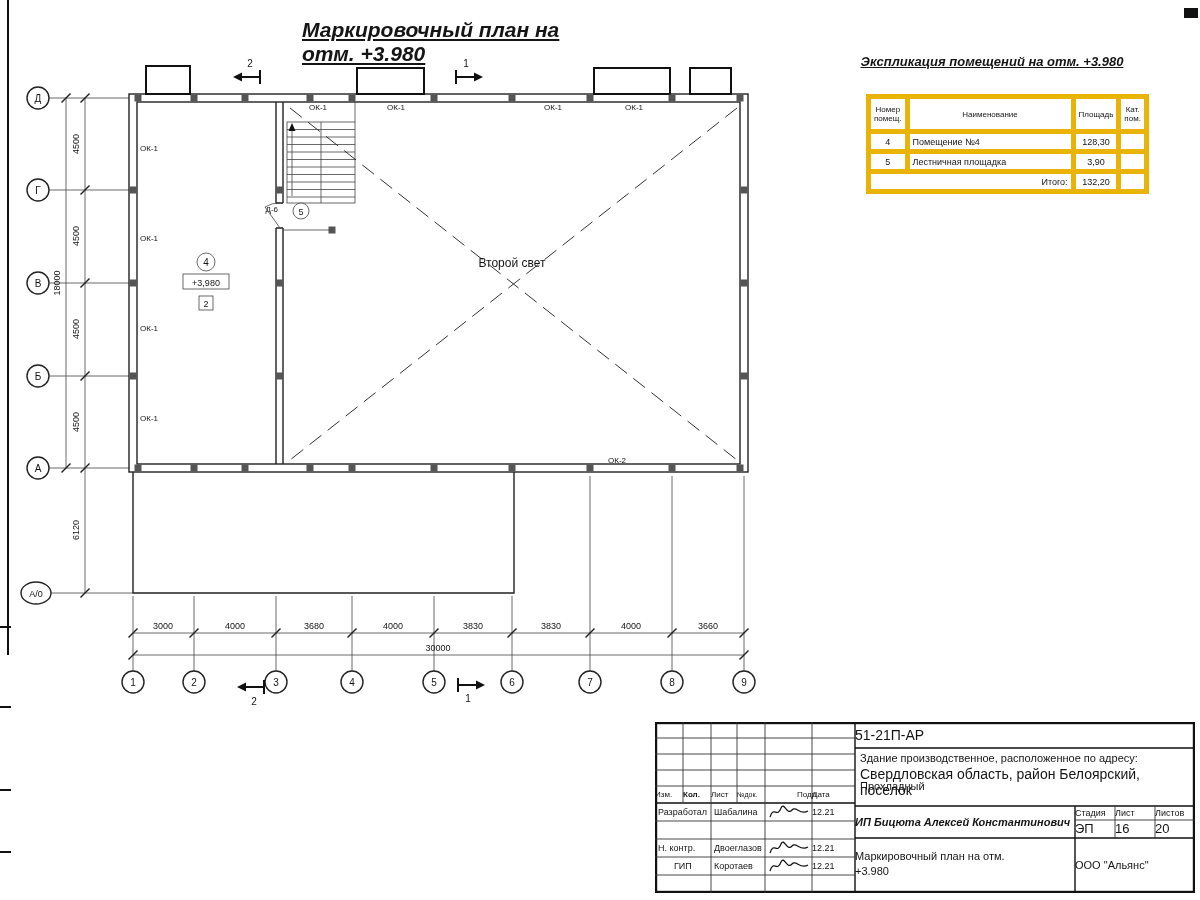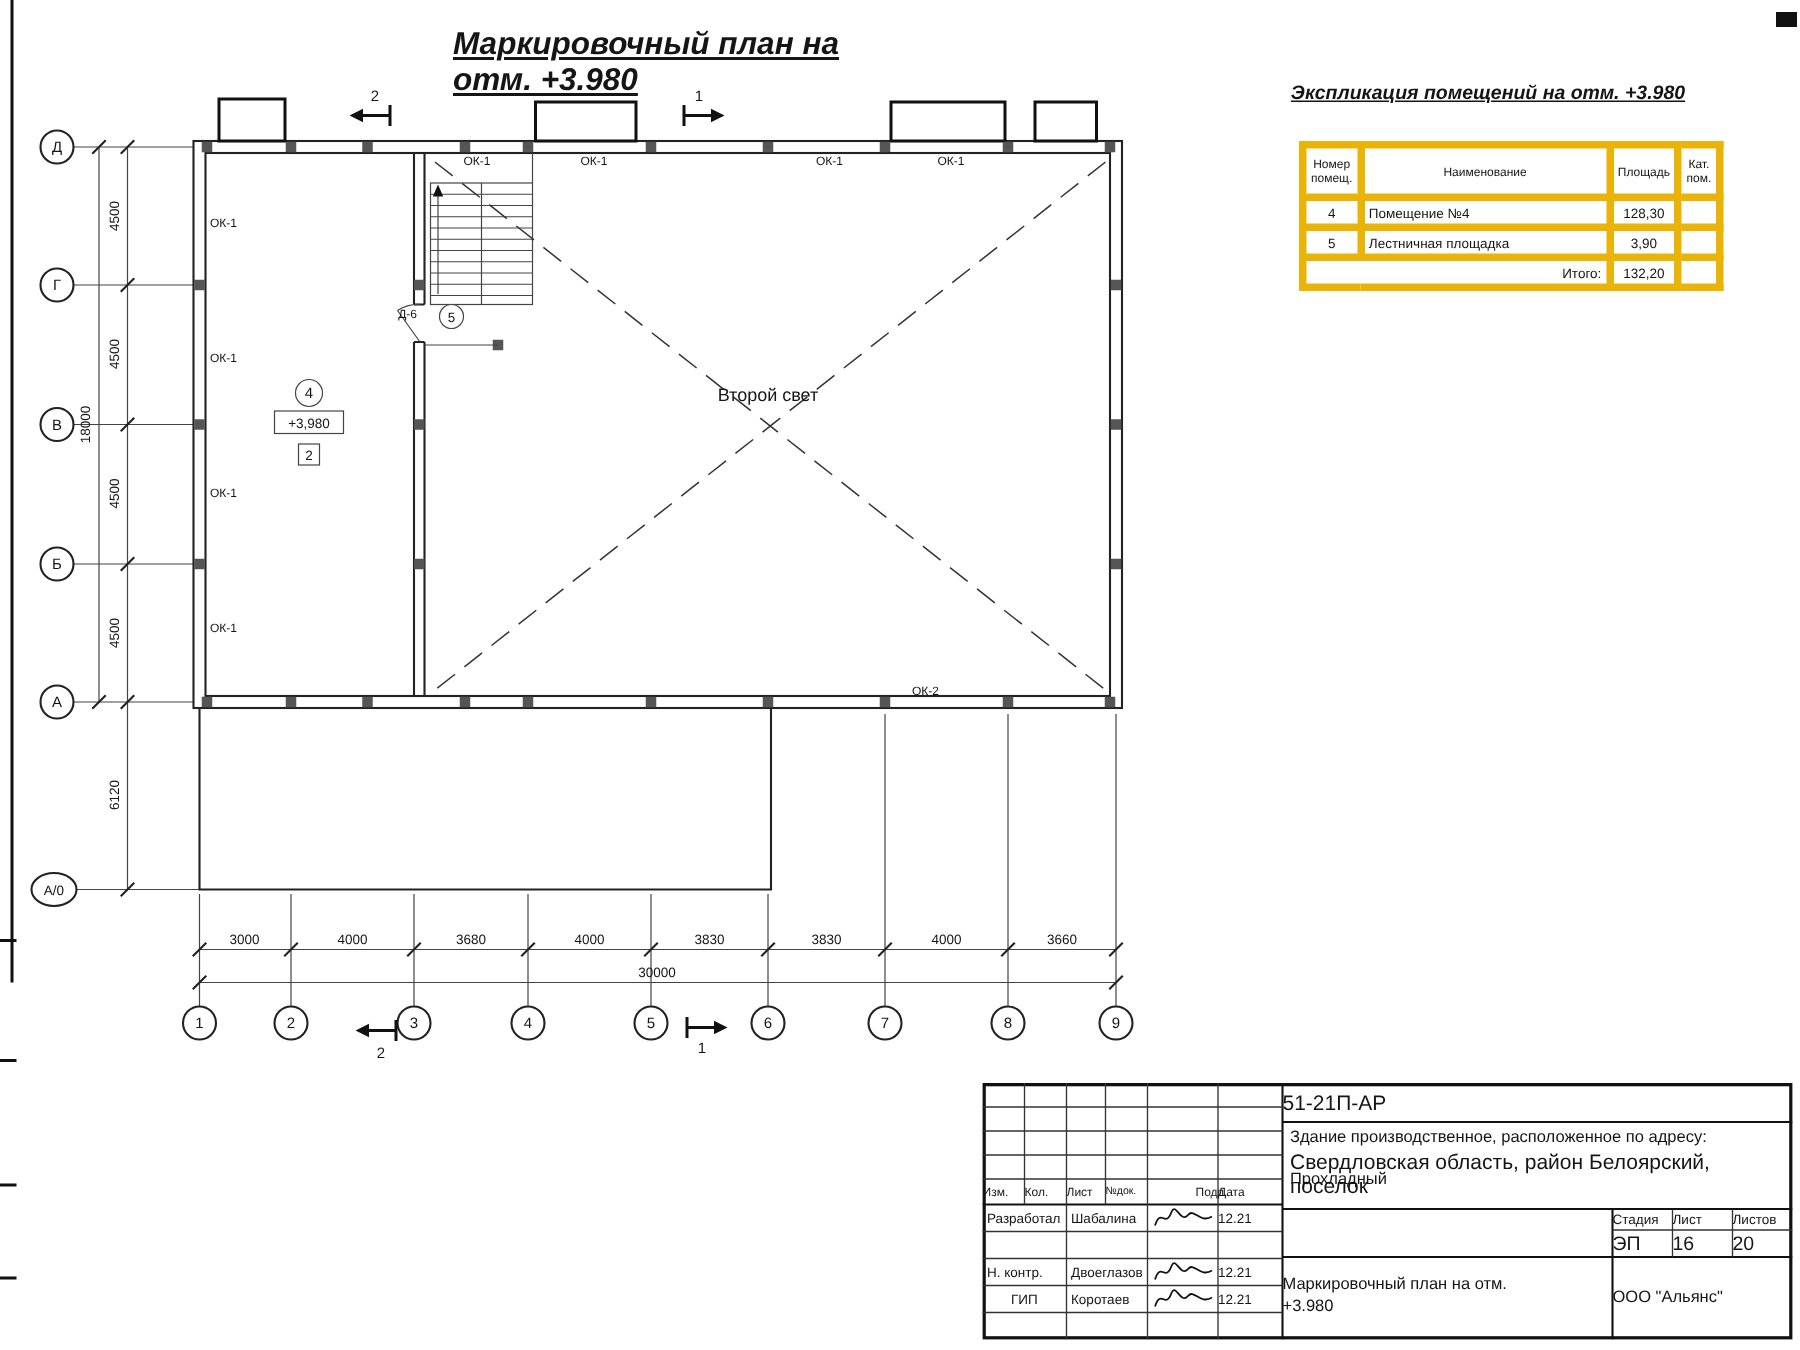--- a/index.html
+++ b/index.html
@@ -281,34 +281,35 @@
         M460,84 V116 M500,84 V116 M420,98 H540"></path>
       <path class="sig" transform="translate(112,82)" d="M3,13 C7,1 10,15 14,4 C17,-3 20,12 25,6 C29,1 33,12 41,7"></path>
       <path class="sig" transform="translate(112,118)" d="M3,13 C7,1 10,15 14,4 C17,-3 20,12 25,6 C29,1 33,12 41,7"></path>
       <path class="sig" transform="translate(112,136)" d="M3,13 C7,1 10,15 14,4 C17,-3 20,12 25,6 C29,1 33,12 41,7"></path>
     </svg>
     <div class="tb-text" style="left:200px;top:0;width:340px;height:26px;line-height:26px;font-size:14px;">51-21П-АР</div>
     <div class="tb-text" style="left:205px;top:30px;width:330px;height:14px;font-size:11px;">Здание производственное, расположенное по адресу:</div>
     <div class="tb-text" style="left:205px;top:44px;width:330px;height:14px;font-size:14px;">Свердловская область, район Белоярский, поселок</div>
     <div class="tb-text" style="left:205px;top:58px;width:330px;height:14px;font-size:11px;">Прохладный</div>
     <div class="tb-text" style="left:0;top:64px;width:28px;height:17px;line-height:17px;font-size:8px;">Изм.</div>
-    <div class="tb-text" style="left:28px;top:64px;width:28px;height:17px;line-height:17px;font-size:8px;">Кол.</div>
+    <div class="tb-text" style="left:28px;top:64px;width:28px;height:17px;line-height:17px;font-size:8px;font-weight:bold;">Кол.</div>
     <div class="tb-text" style="left:56px;top:64px;width:26px;height:17px;line-height:17px;font-size:8px;">Лист</div>
     <div class="tb-text" style="left:82px;top:64px;width:28px;height:17px;line-height:17px;font-size:7px;">№док.</div>
     <div class="tb-text" style="left:124px;top:64px;width:29px;height:17px;line-height:17px;font-size:8px;padding-left:18px;">Подп.</div>
     <div class="tb-text" style="left:157px;top:64px;width:43px;height:17px;line-height:17px;font-size:8px;">Дата</div>
     <div class="tb-text left" style="left:3px;top:81px;width:53px;height:18px;line-height:18px;font-size:9px;">Разработал</div>
     <div class="tb-text left" style="left:59px;top:81px;width:50px;height:18px;line-height:18px;font-size:9px;">Шабалина</div>
     <div class="tb-text" style="left:157px;top:81px;width:43px;height:18px;line-height:18px;font-size:9px;">12.21</div>
     <div class="tb-text left" style="left:3px;top:117px;width:53px;height:18px;line-height:18px;font-size:9px;">Н. контр.</div>
     <div class="tb-text left" style="left:59px;top:117px;width:50px;height:18px;line-height:18px;font-size:9px;">Двоеглазов</div>
     <div class="tb-text" style="left:157px;top:117px;width:43px;height:18px;line-height:18px;font-size:9px;">12.21</div>
     <div class="tb-text left" style="left:19px;top:135px;width:53px;height:18px;line-height:18px;font-size:9px;">ГИП</div>
     <div class="tb-text left" style="left:59px;top:135px;width:50px;height:18px;line-height:18px;font-size:9px;">Коротаев</div>
     <div class="tb-text" style="left:157px;top:135px;width:43px;height:18px;line-height:18px;font-size:9px;">12.21</div>
+    <div class="tb-text" style="left:200px;top:84px;width:220px;height:32px;line-height:32px;font-size:11px;font-style:italic;font-weight:bold;">ИП Бицюта Алексей Константинович</div>
     <div class="tb-text" style="left:420px;top:84px;width:40px;height:14px;line-height:14px;font-size:9px;">Стадия</div>
     <div class="tb-text" style="left:460px;top:84px;width:40px;height:14px;line-height:14px;font-size:9px;">Лист</div>
     <div class="tb-text" style="left:500px;top:84px;width:40px;height:14px;line-height:14px;font-size:9px;">Листов</div>
     <div class="tb-text" style="left:420px;top:98px;width:40px;height:18px;line-height:18px;font-size:13px;">ЭП</div>
     <div class="tb-text" style="left:460px;top:98px;width:40px;height:18px;line-height:18px;font-size:13px;">16</div>
     <div class="tb-text" style="left:500px;top:98px;width:40px;height:18px;line-height:18px;font-size:13px;">20</div>
     <div class="tb-text" style="left:200px;top:128px;width:220px;height:15px;font-size:11px;">Маркировочный план на отм.</div>
     <div class="tb-text" style="left:200px;top:143px;width:220px;height:15px;font-size:11px;">+3.980</div>
     <div class="tb-text" style="left:420px;top:116px;width:120px;height:55px;line-height:55px;font-size:11px;">ООО "Альянс"</div>
   </div>

